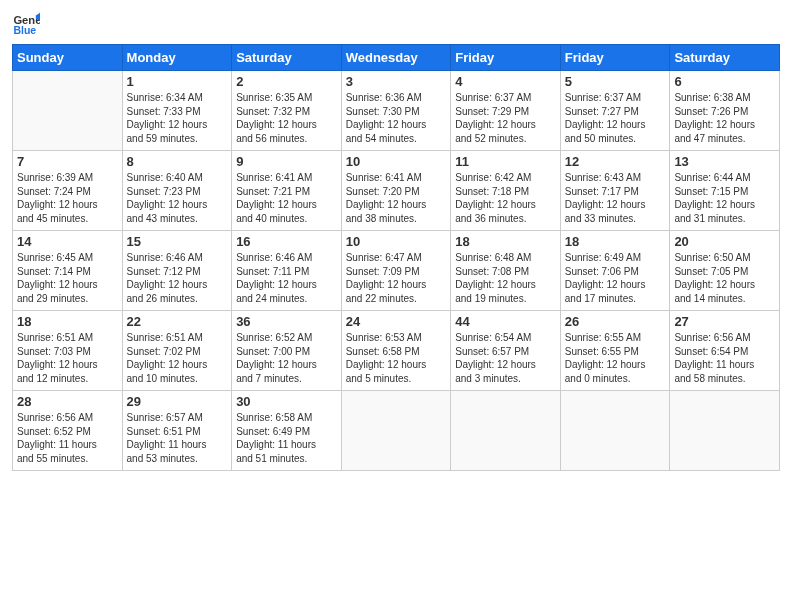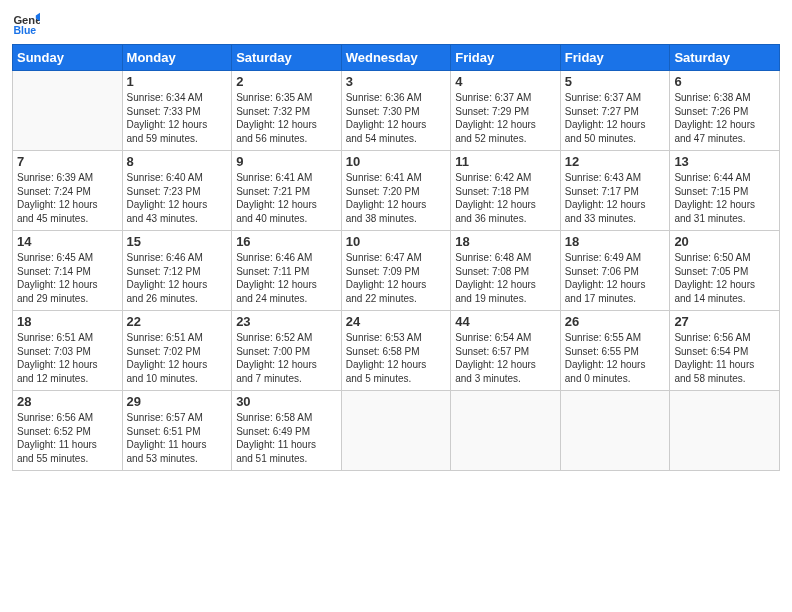--- a/index.html
+++ b/index.html
@@ -209,21 +209,21 @@
         <tr>
           <td>
             <span class="day-num">18</span>
             <div class="day-info">Sunrise: 6:51 AM<br>Sunset: 7:03 PM<br>Daylight: 12 hours<br>and 12 minutes.</div>
           </td>
           <td>
             <span class="day-num">22</span>
             <div class="day-info">Sunrise: 6:51 AM<br>Sunset: 7:02 PM<br>Daylight: 12 hours<br>and 10 minutes.</div>
           </td>
           <td>
-            <span class="day-num">23</span>
+            <span class="day-num">36</span>
             <div class="day-info">Sunrise: 6:52 AM<br>Sunset: 7:00 PM<br>Daylight: 12 hours<br>and 7 minutes.</div>
           </td>
           <td>
             <span class="day-num">24</span>
             <div class="day-info">Sunrise: 6:53 AM<br>Sunset: 6:58 PM<br>Daylight: 12 hours<br>and 5 minutes.</div>
           </td>
           <td>
             <span class="day-num">44</span>
             <div class="day-info">Sunrise: 6:54 AM<br>Sunset: 6:57 PM<br>Daylight: 12 hours<br>and 3 minutes.</div>
           </td>

